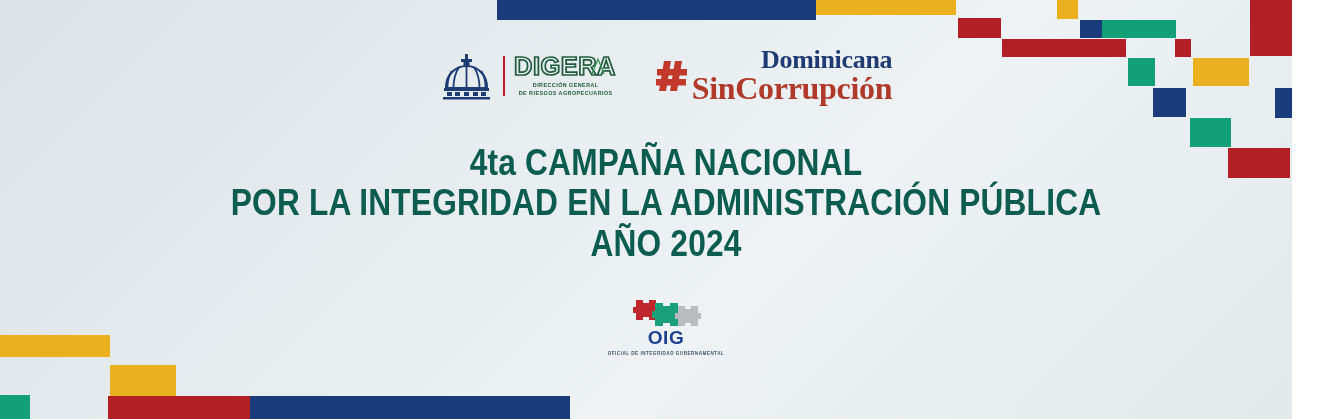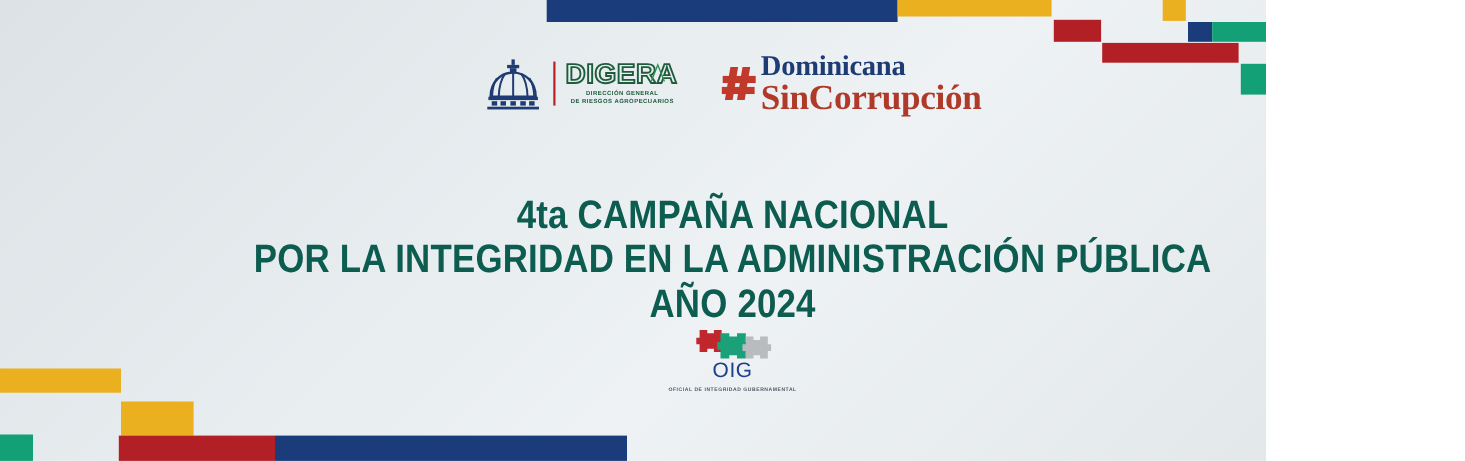--- a/index.html
+++ b/index.html
@@ -7,21 +7,21 @@
     padding: 0;
   }
   body {
     width: 1332px;
     height: 419px;
     overflow: hidden;
     font-family: "Liberation Sans", sans-serif;
   }
   #banner {
     position: relative;
-    width: 1151px;
+    width: 1292px;
     height: 419px;
     background: linear-gradient(135deg, #dde2e6 0%, #e8edf0 40%, #eef2f4 60%, #e3e8eb 100%);
     overflow: hidden;
   }
   .blk {
     position: absolute;
   }
 
   
   .logo-row {
@@ -84,41 +84,41 @@
     display: flex;
     flex-direction: column;
     line-height: 0.95;
     font-family: "Liberation Serif", serif;
   }
   .dsc-line1 {
     font-size: 26px;
     font-weight: bold;
     color: #1f3b73;
     letter-spacing: -0.3px;
+    text-align: right;
   }
   .dsc-line2 {
     font-size: 32px;
     font-weight: bold;
     color: #b03a2a;
     letter-spacing: -0.3px;
   }
 
   
   .title-block {
     position: absolute;
     top: 143px;
     left: 0;
     width: 1332px;
     text-align: center;
     color: #0c5c50;
     font-family: "Liberation Sans", sans-serif;
     font-weight: bold;
     font-stretch: condensed;
     line-height: 1.12;
-    margin-top: 32px;
   }
   .title-line {
     display: block;
     transform: scaleX(0.88);
     white-space: nowrap;
   }
   .title-l1 { font-size: 36px; letter-spacing: 0.2px; }
   .title-l2 { font-size: 36px; letter-spacing: 0.2px; }
   .title-l3 { font-size: 36px; letter-spacing: 0.2px; }
 
@@ -132,21 +132,21 @@
     flex-direction: column;
     align-items: center;
   }
   .oig-gears {
     width: 84px;
     height: 40px;
     display: block;
   }
   .oig-word {
     font-family: "Liberation Sans", sans-serif;
-    font-weight: normal;
+    font-weight: bold;
     font-size: 19px;
     color: #1c3f8f;
     letter-spacing: 0.5px;
     margin-top: -9px;
   }
   .oig-sub {
     font-family: "Liberation Sans", sans-serif;
     font-size: 4.6px;
     font-weight: bold;
     color: #4a5668;

